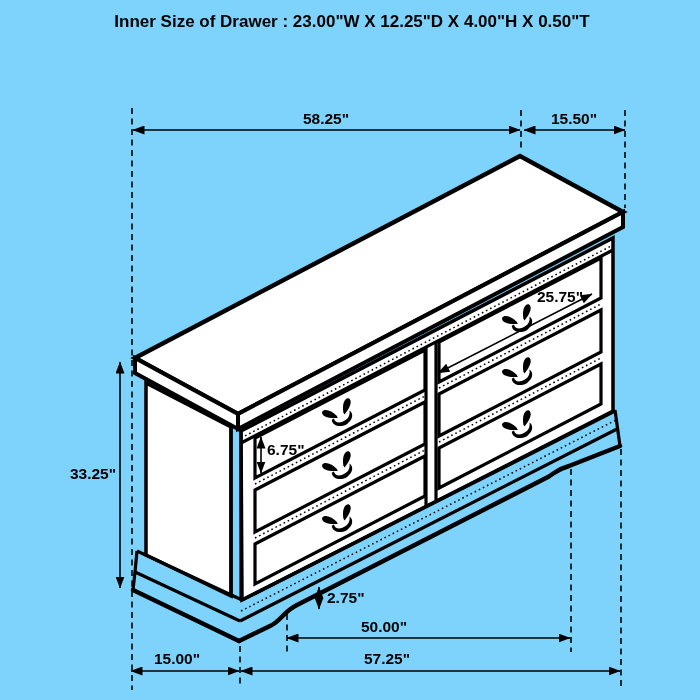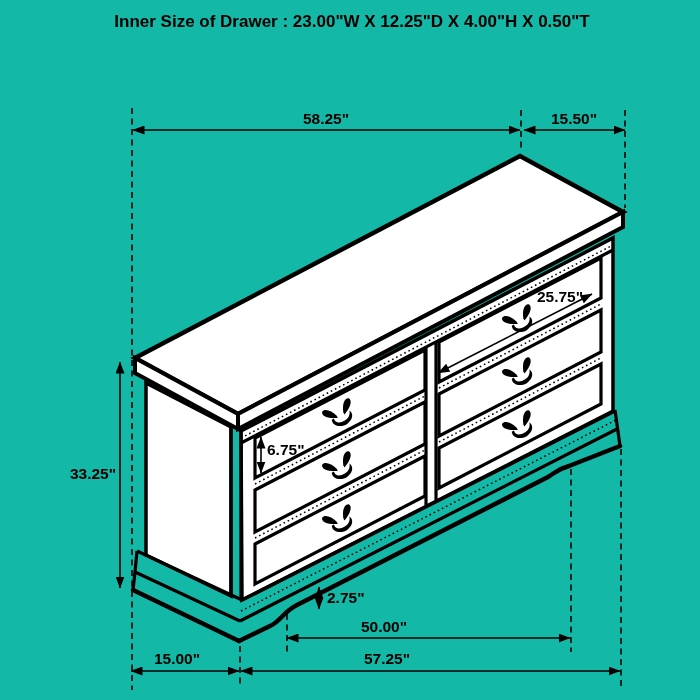--- a/index.html
+++ b/index.html
@@ -1,16 +1,16 @@
 <!DOCTYPE html>
 <html><head>
 <meta charset="utf-8">
 <style>
   html,body{margin:0;padding:0;background:#fff;}
-  .stage{position:relative;width:700px;height:700px;background:#14b8a6;overflow:hidden;
+  .stage{position:relative;width:700px;height:700px;background:#7dd3fc;overflow:hidden;
          font-family:"Liberation Sans",sans-serif;}
   svg{display:block}
   .title-text{font:bold 17px "Liberation Sans",sans-serif;fill:#000;}
   .dim-text{font:bold 15.5px "Liberation Sans",sans-serif;fill:#000;}
   .ln{stroke:#000;fill:none;}
   .fillw{fill:#fff;stroke:#000;}
   .dimln{stroke:#000;stroke-width:1.6;fill:none;}
   .extln{stroke:#000;stroke-width:1.6;fill:none;stroke-dasharray:6 4.5;}
   .dots{stroke:#000;stroke-width:1.5;fill:none;stroke-dasharray:1.6 3;}
 </style>

